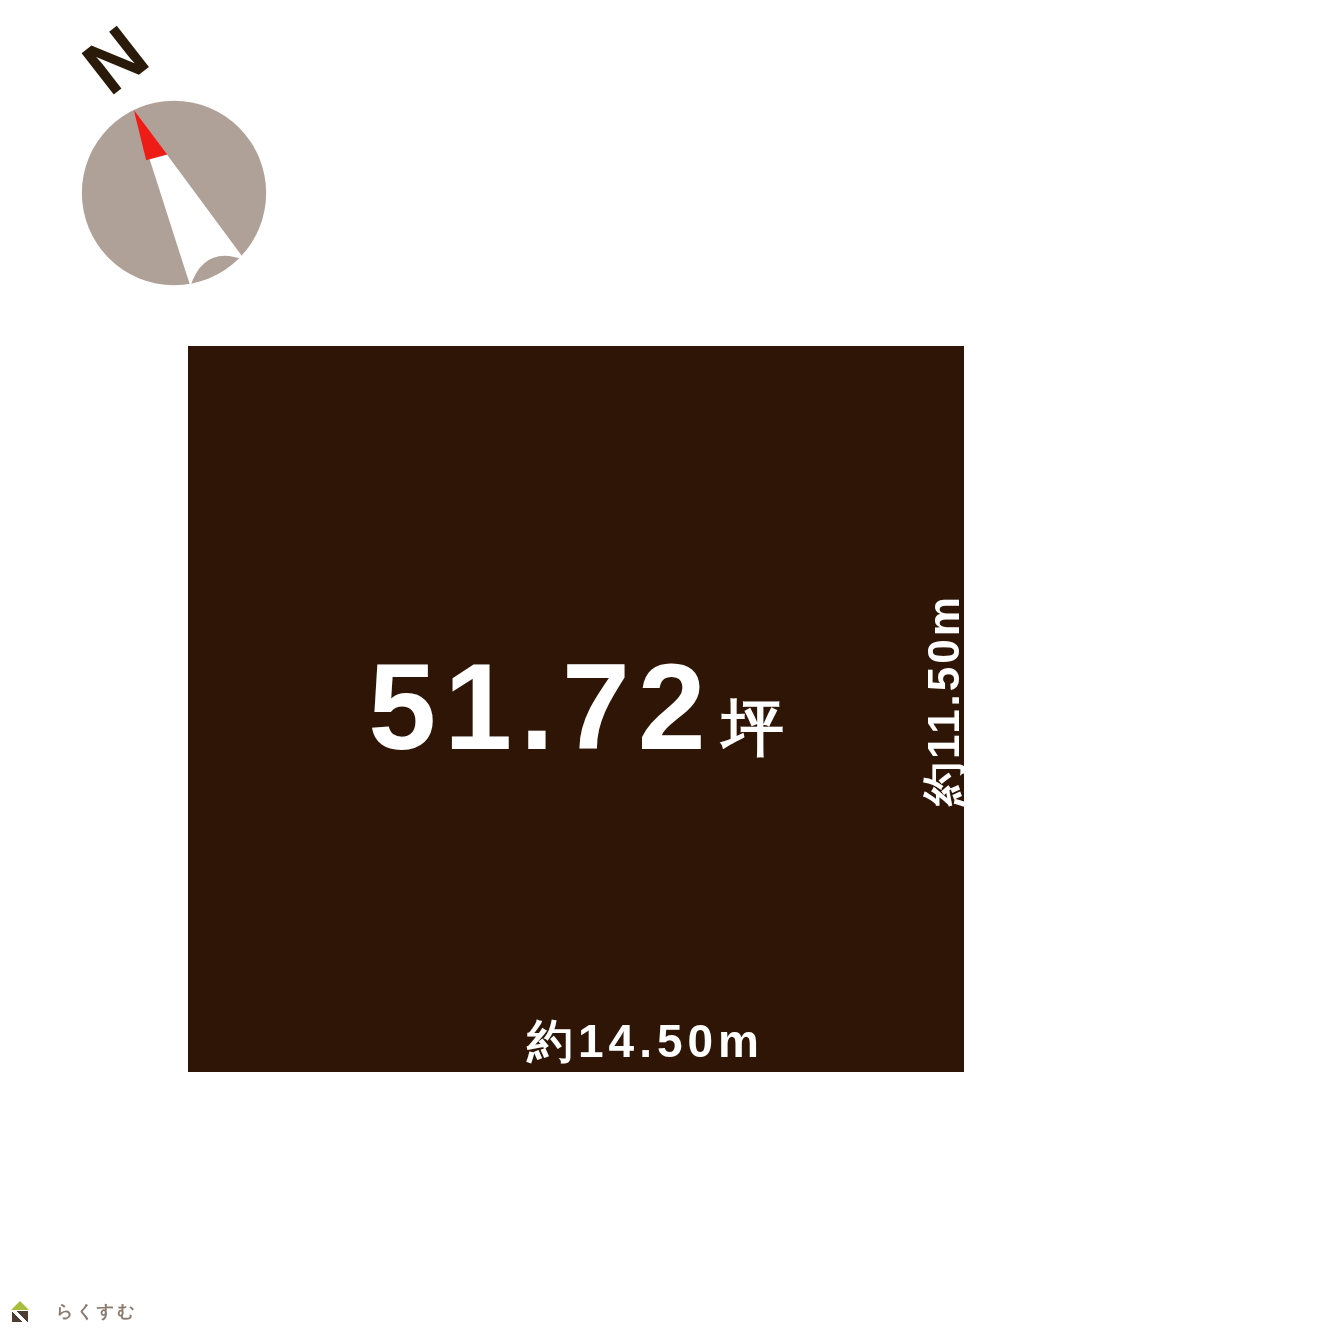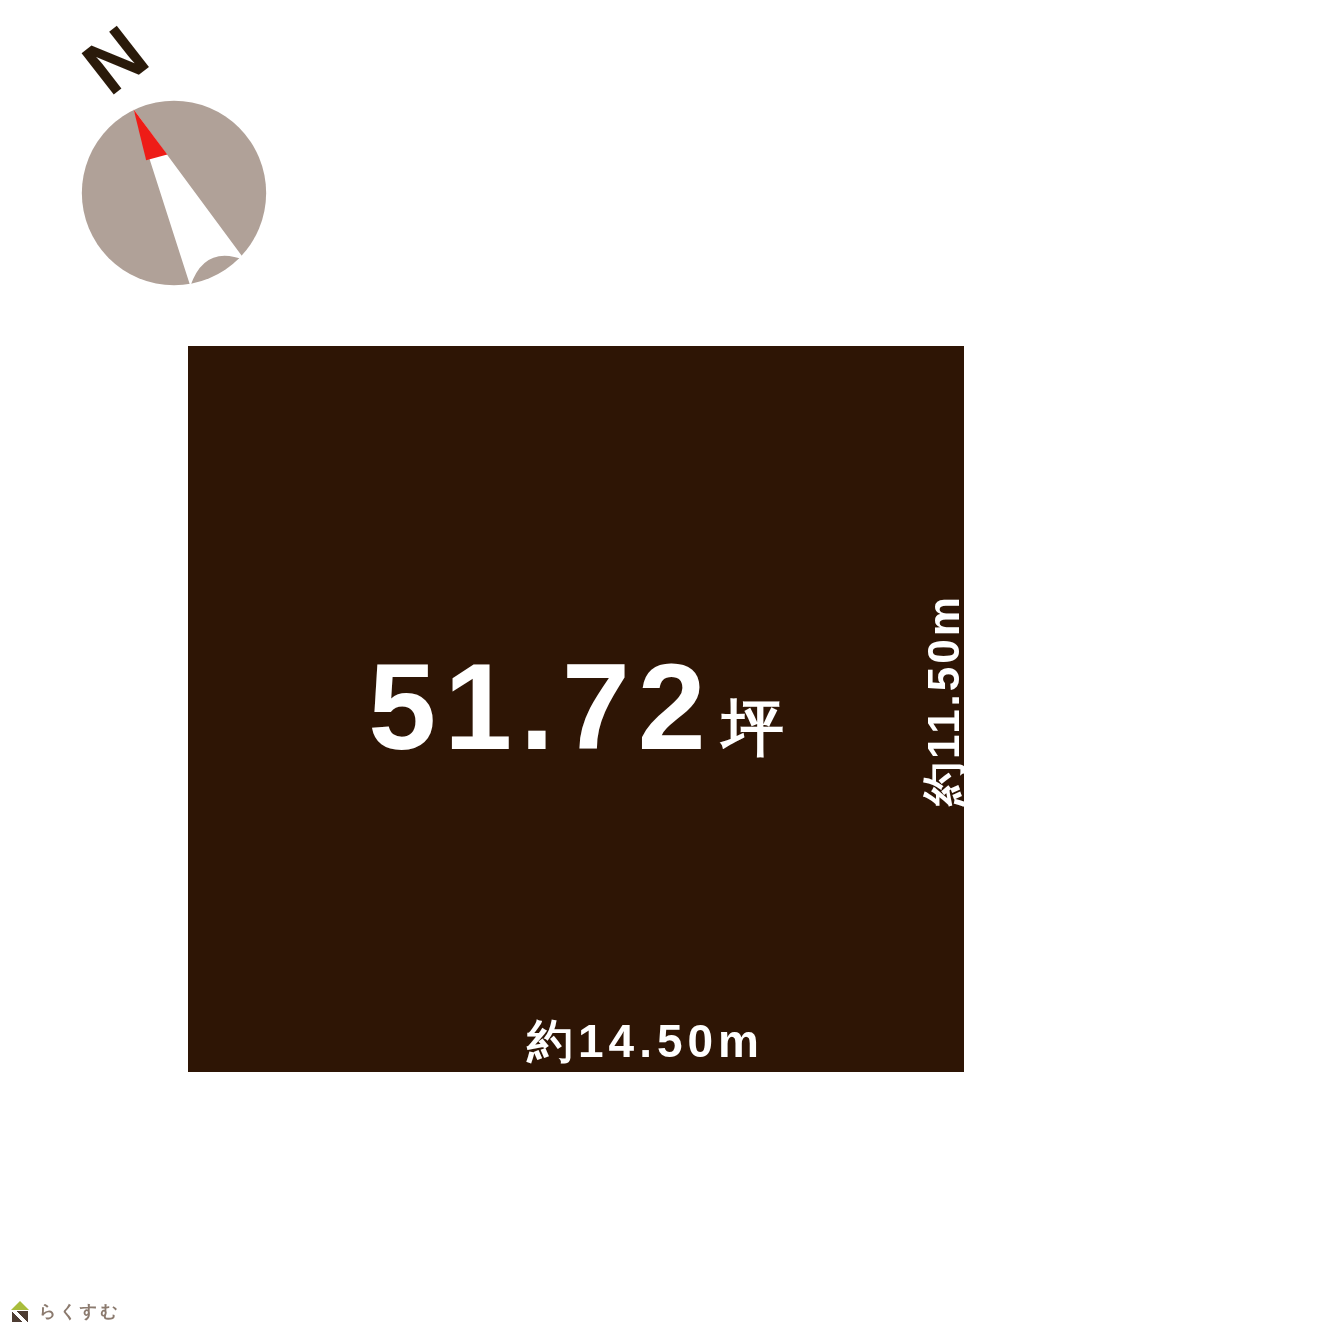--- a/index.html
+++ b/index.html
@@ -123,21 +123,21 @@
     margin-left: 19px;
   }
 
   
   .logo {
     position: absolute;
     left: 10px;
     bottom: 10px;
     display: flex;
     align-items: center;
-    gap: 7px;
+    gap: 24px;
   }
   .logo-icon { position: relative; width: 22px; height: 22px; }
   .logo-roof {
     position: absolute;
     top: 0;
     left: 1px;
     width: 0;
     height: 0;
     border-left: 9px solid transparent;
     border-right: 9px solid transparent;

